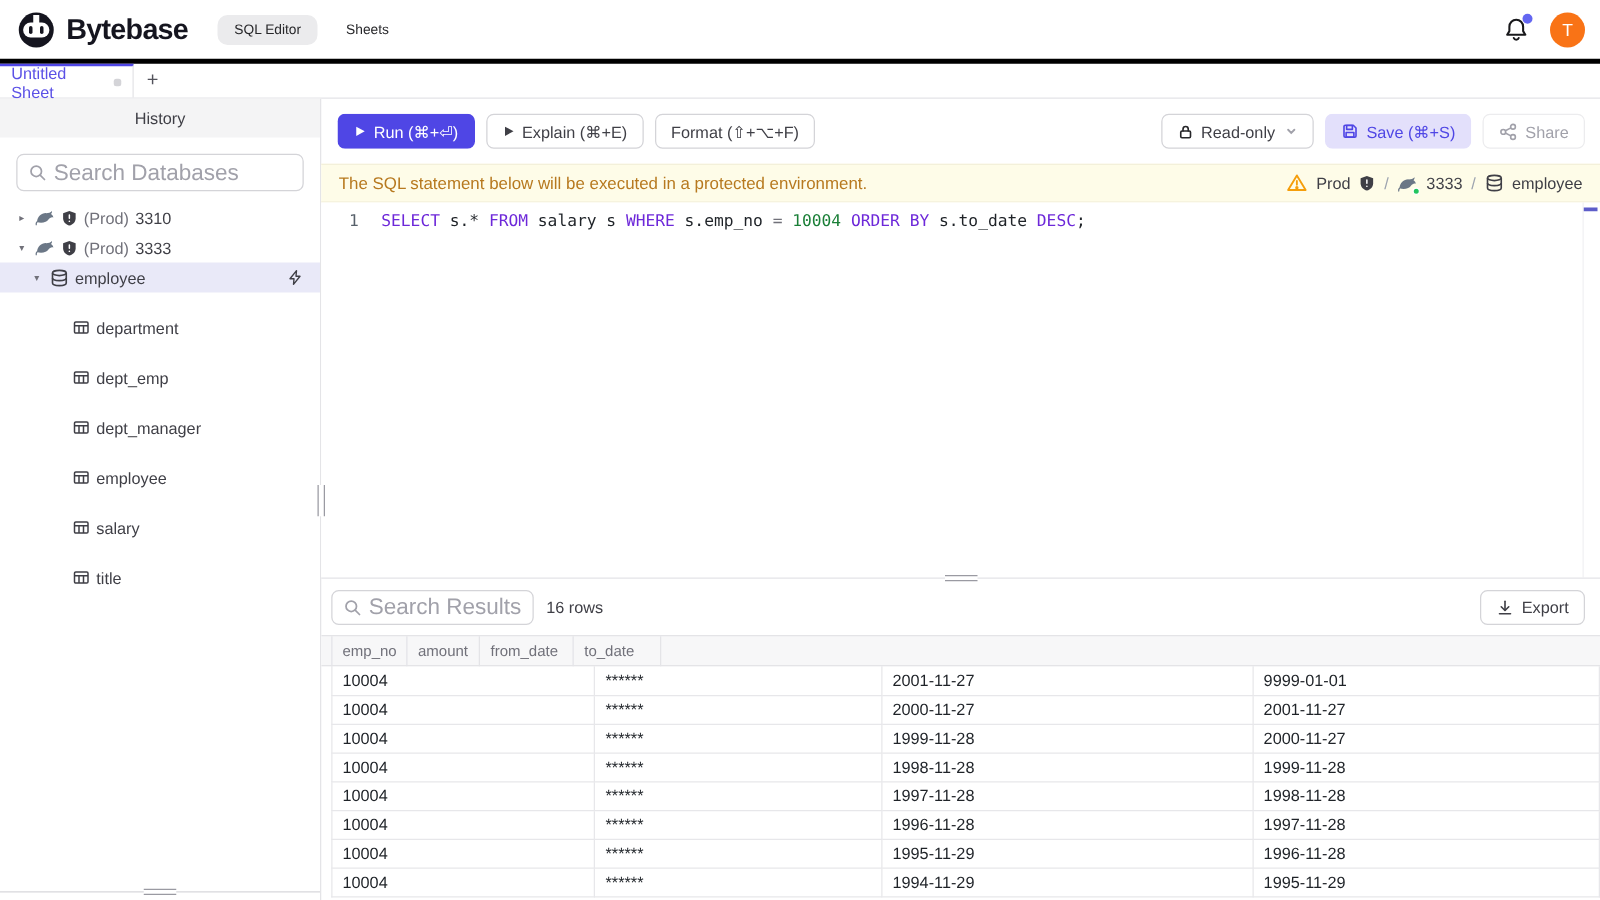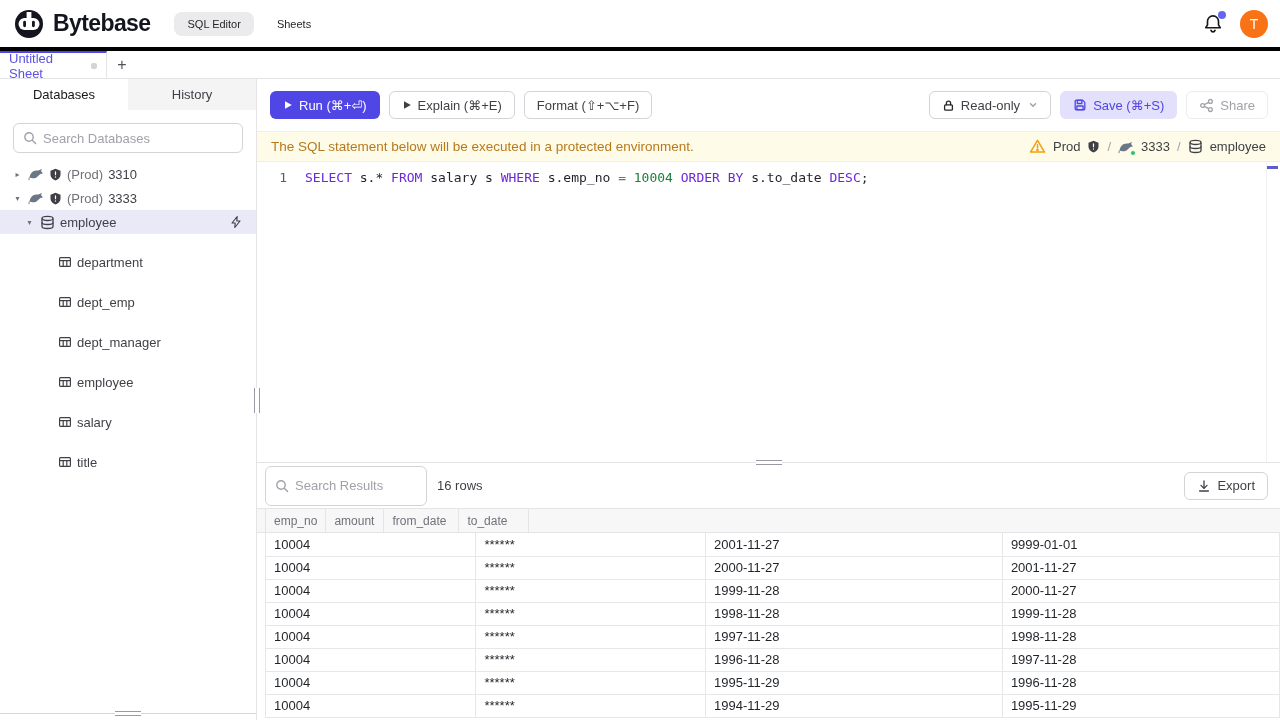--- a/index.html
+++ b/index.html
@@ -31,21 +31,21 @@
 
   
   .body{ flex:1; display:flex; min-height:0; }
 
   
   .sidebar{ width:257px; flex:none; border-right:1px solid var(--border); position:relative; background:#fff; }
   .sidebar-tabs{ height:31px; display:flex; background:#f4f4f5; }
   .sidebar-tab{ flex:1; display:flex; align-items:center; justify-content:center; font-size:13px; color:#3f3f46; cursor:pointer; }
   .sidebar-tab.active{ background:#fff; font-weight:500; color:#18181b; }
   .search-box{ margin:13px 13px 9px; height:30px; border:1px solid #d4d4d8; border-radius:6px; display:flex; align-items:center; gap:6px; padding:0 9px; background:#fff; }
-  .search-box input{ border:none; outline:none; flex:1; font-size:13px; font-family:inherit; color:#27272a; background:transparent; min-width:0; }
+  .search-box input{ border:none; outline:none; flex:1; font-size:18px; font-family:inherit; color:#27272a; background:transparent; min-width:0; }
   .search-box input::placeholder{ color:#a1a1aa; }
 
   .tree-row{ height:24px; display:flex; align-items:center; gap:5px; font-size:13px; color:#3f3f46; cursor:pointer; }
   .tree-row.lvl1{ padding-left:12px; }
   .tree-row.lvl2{ padding-left:24px; }
   .tree-row.lvl3{ padding-left:58px;margin-top:16px; }
   .tree-row.selected{ background:#e9e9f8; }
   .tw{ width:11px; font-size:8px; color:#71717a; text-align:center; flex:none; }
   .ticon{ display:flex; align-items:center; flex:none; }
   .env{ color:#71717a; }
@@ -85,21 +85,21 @@
   .tok-plain{ color:#1f2328; }
   .editor-scrollgutter{ position:absolute; top:0; right:0; width:14px; height:100%; border-left:1px solid #f1f1f3; }
   .ruler-mark{ position:absolute; top:4px; right:2px; width:11px; height:3px; background:#5d5dc9; }
 
   .splitter{ height:1px; background:var(--border); position:relative; flex:none; }
   .splitter .h-grip{ position:absolute; left:50%; top:-2px; transform:translateX(-50%); width:26px; height:5px; background:#fff; border-top:1px solid #9a9aa2; border-bottom:1px solid #9a9aa2; cursor:row-resize; z-index:2; }
 
   
   .results{ flex:1; min-height:0; display:flex; flex-direction:column; overflow:hidden; }
   .results-toolbar{ height:45px; flex:none; display:flex; align-items:center; gap:10px; padding:0 12px 0 8px; }
-  .results-search{ width:162px; height:40px; }
+  .results-search{ width:162px; height:28px; }
   .rowcount{ font-size:13px; color:#3f3f46; }
   .btn-export{ margin-left:auto; }
   .grid-header{ height:25px; flex:none; background:#f7f7f8; border-top:1px solid var(--border); border-bottom:1px solid var(--border); }
   .grid-table{ border-collapse:collapse; table-layout:fixed; margin-left:8px; }
   .grid-table th{ font-weight:400; font-size:12px; color:#71717a; text-align:left; padding:0 8px; height:24px; border-right:1px solid var(--border); }
   .grid-table th:first-child{ border-left:1px solid var(--border); }
   .grid-body td{ font-size:13px; color:#1f2328; padding:0 8px; height:23px; border-right:1px solid #e7e7ea; border-bottom:1px solid #e7e7ea; }
   .grid-body td:first-child{ border-left:1px solid #e7e7ea; }
 </style>
 </head>
@@ -141,21 +141,20 @@
       <span>Untitled Sheet</span>
       <span class="sheet-tab-dot"></span>
     </div>
     <button class="add-tab">+</button>
   </div>
 
   <div class="body">
 
     <aside class="sidebar">
       <div class="sidebar-tabs">
-        <div class="sidebar-tab active">Databases</div>
         <div class="sidebar-tab">History</div>
       </div>
       <div class="search-box">
         <span class="ticon">
           <svg width="14" height="14" viewBox="0 0 14 14" fill="none" stroke="#a1a1aa" stroke-width="1.4" stroke-linecap="round">
             <circle cx="6" cy="6" r="4.2"></circle>
               <line x1="9.3" y1="9.3" x2="12.6" y2="12.6"></line>
           </svg>
         </span>
         <input type="text" placeholder="Search Databases" style="">

